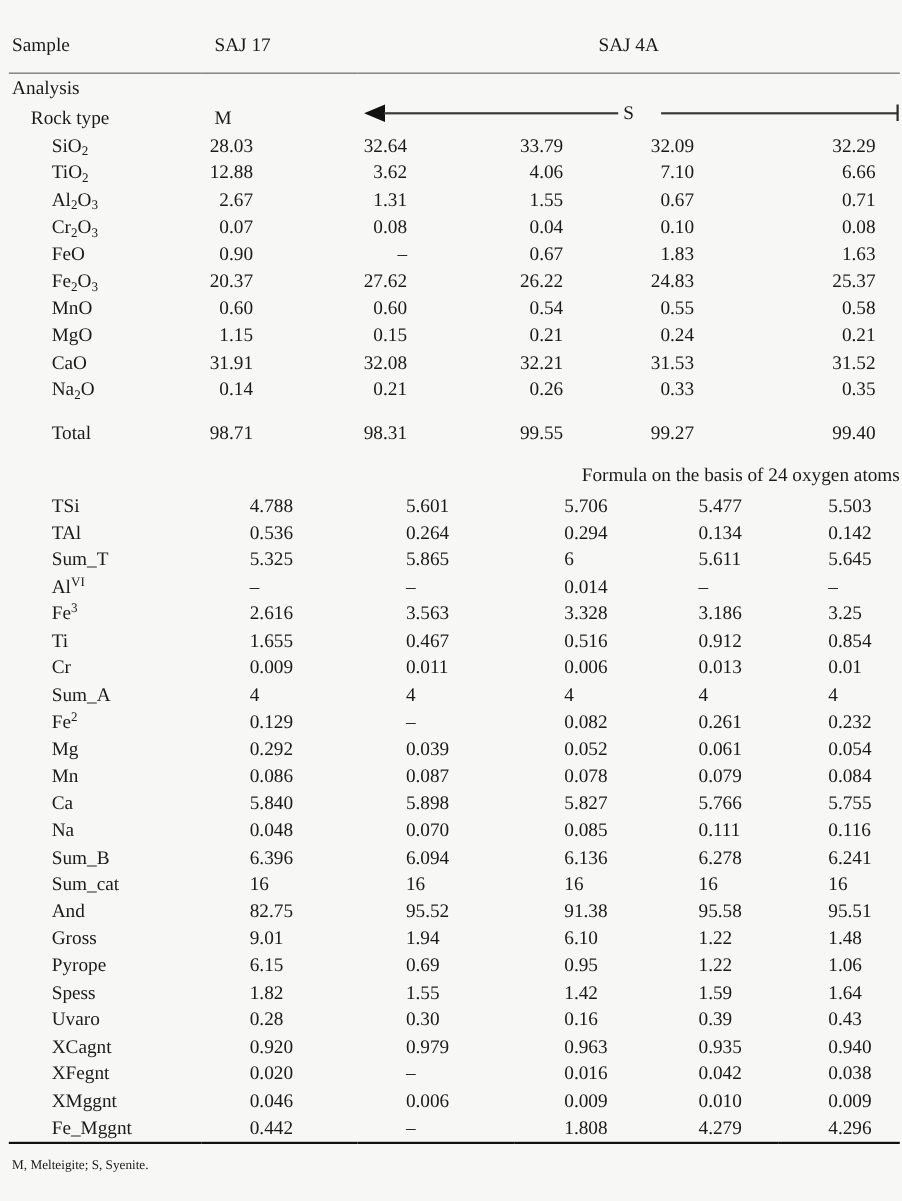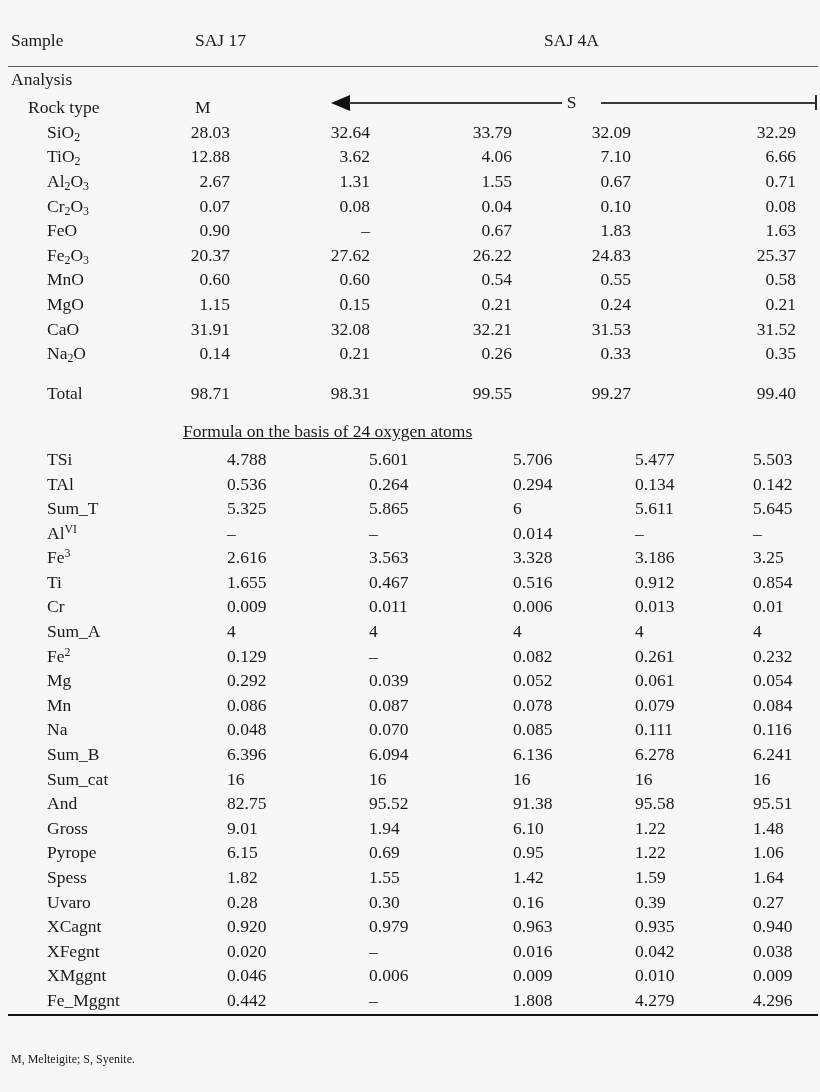--- a/index.html
+++ b/index.html
@@ -76,24 +76,23 @@
 
   .hdr-sample { padding-top: 28px !important; padding-bottom: 12px !important; }
 
   .sample-17 { text-align: left; padding-left: 12px !important; }
 
   .sample-4a {
     text-align: center;
   }
 
   .formula-head {
-    text-align: left;
+    text-align: right;
     padding-top: 14px !important;
     padding-bottom: 3px !important;
-    text-decoration: underline;
   }
 
   sub, sup {
     font-size: 0.68em;
     line-height: 0;
   }
   sub { vertical-align: -0.28em; }
   sup { vertical-align: 0.52em; }
 
   
@@ -379,20 +378,28 @@
         </tr>
         <tr>
           <td class="lbl-2">Mn</td>
           <td class="num-l f1">0.086</td>
           <td class="num-l f2">0.087</td>
           <td class="num-l f3">0.078</td>
           <td class="num-l f4">0.079</td>
           <td class="num-l f5">0.084</td>
         </tr>
         <tr>
+          <td class="lbl-2">Ca</td>
+          <td class="num-l f1">5.840</td>
+          <td class="num-l f2">5.898</td>
+          <td class="num-l f3">5.827</td>
+          <td class="num-l f4">5.766</td>
+          <td class="num-l f5">5.755</td>
+        </tr>
+        <tr>
           <td class="lbl-2">Na</td>
           <td class="num-l f1">0.048</td>
           <td class="num-l f2">0.070</td>
           <td class="num-l f3">0.085</td>
           <td class="num-l f4">0.111</td>
           <td class="num-l f5">0.116</td>
         </tr>
         <tr>
           <td class="lbl-2">Sum_B</td>
           <td class="num-l f1">6.396</td>
@@ -440,21 +447,21 @@
           <td class="num-l f3">1.42</td>
           <td class="num-l f4">1.59</td>
           <td class="num-l f5">1.64</td>
         </tr>
         <tr>
           <td class="lbl-2">Uvaro</td>
           <td class="num-l f1">0.28</td>
           <td class="num-l f2">0.30</td>
           <td class="num-l f3">0.16</td>
           <td class="num-l f4">0.39</td>
-          <td class="num-l f5">0.27</td>
+          <td class="num-l f5">0.43</td>
         </tr>
         <tr>
           <td class="lbl-2">XCagnt</td>
           <td class="num-l f1">0.920</td>
           <td class="num-l f2">0.979</td>
           <td class="num-l f3">0.963</td>
           <td class="num-l f4">0.935</td>
           <td class="num-l f5">0.940</td>
         </tr>
         <tr>

